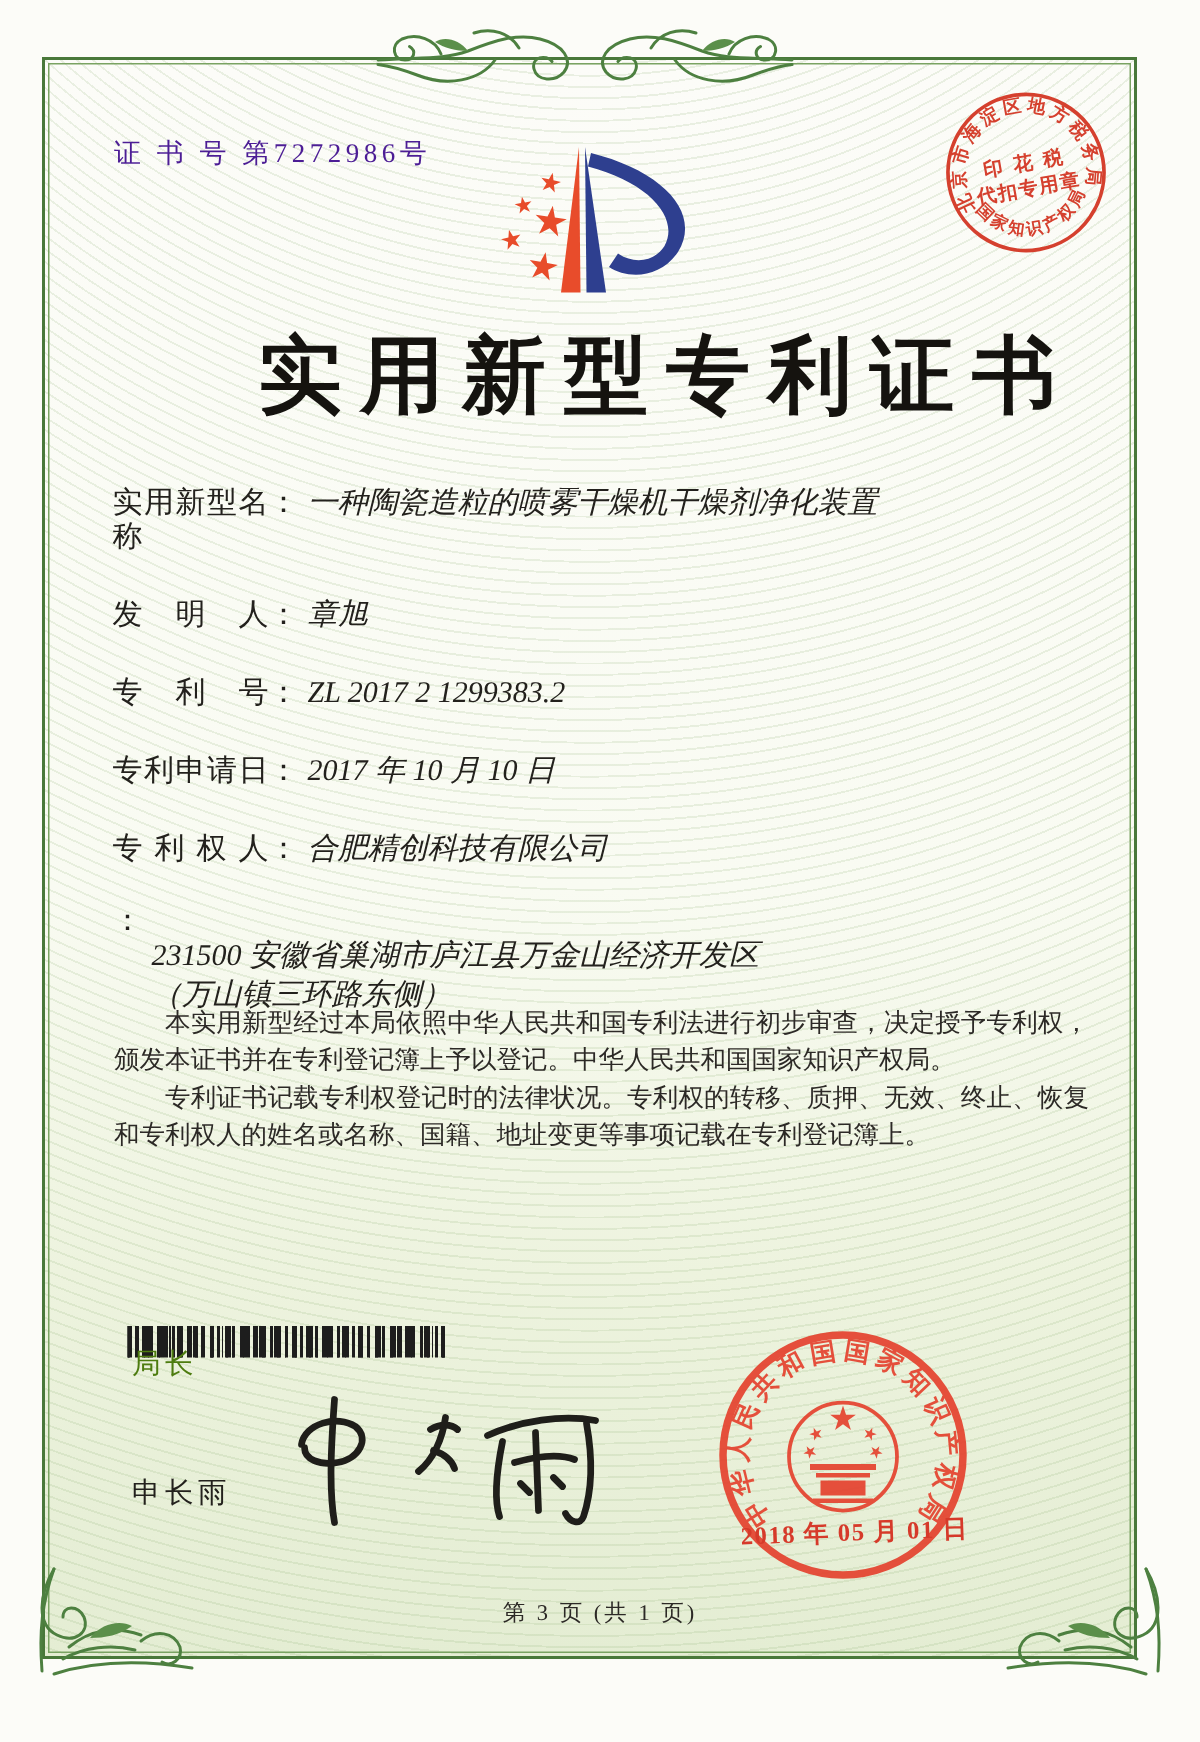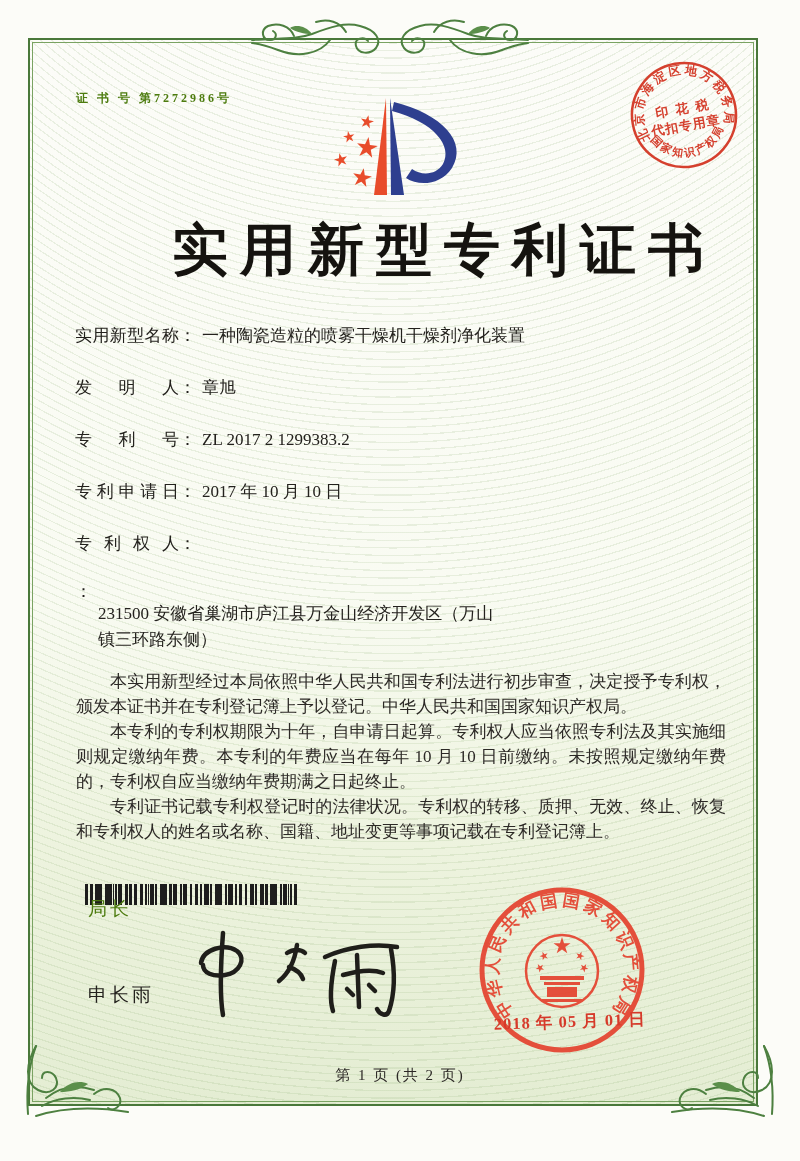--- a/index.html
+++ b/index.html
@@ -13,32 +13,32 @@
     position:absolute;left:28px;top:38px;width:726px;height:1064px;
     border:2px solid #49783a;
     background:
       repeating-radial-gradient(140% 120% at 50% -60%, rgba(140,175,115,0.17) 0 1px, rgba(255,255,255,0) 1px 6px),
       linear-gradient(180deg,#fcfcf8 0%,#f9fbf2 52%,#edf3de 76%,#e4edd3 100%);
   }
   .frame::after{
     content:"";position:absolute;inset:2px;border:1px solid #7aa362;pointer-events:none;
   }
   .cert-no{
-    position:absolute;left:76px;top:90px;font-size:12px;letter-spacing:3px;color:#4d7c0f;font-weight:bold;
+    position:absolute;left:76px;top:90px;font-size:18px;letter-spacing:3px;color:#4c1d95;
   }
   .title{
     position:absolute;left:0;top:213px;width:800px;text-align:center;
     font-size:56px;font-weight:700;letter-spacing:12px;color:#15130f;margin-left:44px;
   }
-  .fields{position:absolute;left:75px;top:324px;width:652px;font-size:17px;}
+  .fields{position:absolute;left:75px;top:324px;width:652px;font-size:20px;}
   .frow{display:flex;line-height:23px;margin-top:29px;}
   .frow:first-child{margin-top:0;}
   .f-label{display:inline-block;width:104px;text-align:justify;text-align-last:justify;flex:0 0 104px;}
   .f-colon{flex:0 0 auto;}
-  .f-value{padding-left:6px;}
+  .f-value{padding-left:6px;font-style:italic;}
   .frow.address .f-value{max-width:408px;line-height:26px;margin-top:21px;}
   .frow.address{margin-top:25px;}
   .grant-row{position:relative;margin-top:4px;display:flex;line-height:23px;}
   .grant-right{position:absolute;left:380px;top:0;white-space:nowrap;}
   .paras{position:absolute;left:76px;top:669px;width:650px;font-size:17px;line-height:25px;
     text-align:justify;color:#2c2926;}
   .paras p{margin:0;text-indent:2em;}
   .barcode{
     position:absolute;left:85px;top:884px;width:214px;height:21px;
     background:
@@ -160,30 +160,30 @@
     <span class="f-value">ZL 2017 2 1299383.2</span>
   </div>
   <div class="frow">
     <span class="f-label">专利申请日</span>
       <span class="f-colon">：</span>
     <span class="f-value">2017 年 10 月 10 日</span>
   </div>
   <div class="frow">
     <span class="f-label">专利权人</span>
       <span class="f-colon">：</span>
+    <span class="f-value">合肥精创科技有限公司</span>
   </div>
   <div class="frow address">
       <span class="f-colon">：</span>
     <span class="f-value">231500 安徽省巢湖市庐江县万金山经济开发区（万山镇三环路东侧）</span>
   </div>
 </div>
 
 <div class="paras">
   <p>本实用新型经过本局依照中华人民共和国专利法进行初步审查，决定授予专利权，颁发本证书并在专利登记簿上予以登记。中华人民共和国国家知识产权局。</p>
-  <p>本专利的专利权期限为十年，自申请日起算。专利权人应当依照专利法及其实施细则规定缴纳年费。本专利的年费应当在每年 10 月 10 日前缴纳。未按照规定缴纳年费的，专利权自应当缴纳年费期满之日起终止。</p>
   <p>专利证书记载专利权登记时的法律状况。专利权的转移、质押、无效、终止、恢复和专利权人的姓名或名称、国籍、地址变更等事项记载在专利登记簿上。</p>
 </div>
 
 <div class="barcode"></div>
 
 <div class="sig-title">局长</div>
 <div class="sig-name">申长雨</div>
 
 <svg class="abs" style="left:185px;top:915px;" width="225" height="105" viewBox="0 0 225 105">
   <g stroke="#1f1e1a" stroke-width="4.5" fill="none" stroke-linecap="round" stroke-linejoin="round">
@@ -221,13 +221,13 @@
       <use href="#star" transform="translate(114,90) scale(4.5) rotate(30)"></use>
       <rect x="70" y="98" width="44" height="4"></rect>
       <rect x="74" y="104" width="36" height="3"></rect>
       <rect x="77" y="109" width="30" height="10"></rect>
       <rect x="72" y="121" width="40" height="3"></rect>
     </g>
   </g>
   <text x="100" y="149" font-size="16.5" fill="#d63a2a" text-anchor="middle" letter-spacing="1" font-weight="700" transform="rotate(-2 100 149)">2018 年 05 月 01 日</text>
 </svg>
 
-<div class="footer">第 1 页 (共 2 页)</div>
+<div class="footer">第 3 页 (共 1 页)</div>
 
 </body></html>

